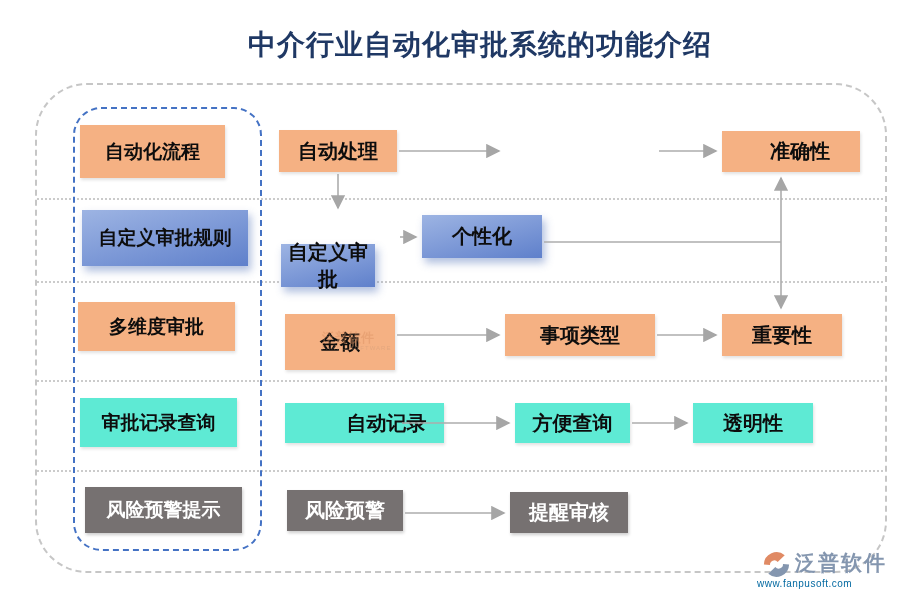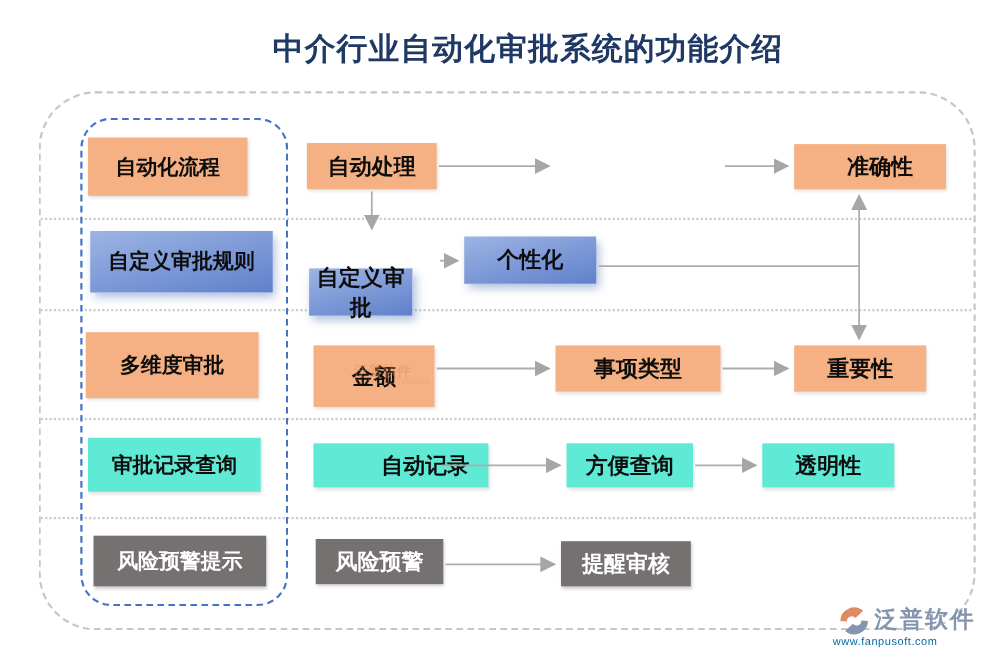--- a/index.html
+++ b/index.html
@@ -43,21 +43,21 @@
 
   <div class="sep" style="top:198px;"></div>
   <div class="sep" style="top:281px;"></div>
   <div class="sep" style="top:380px;"></div>
   <div class="sep" style="top:470px;"></div>
 
   <div class="left-panel"></div>
 
   <div class="box cat orange" style="left:80px;top:125px;width:145px;height:53px;">自动化流程</div>
   <div class="box cat blue" style="left:82px;top:210px;width:166px;height:56px;">自定义审批规则</div>
-  <div class="box cat orange" style="left:78px;top:302px;width:157px;height:60px;">多维度审批</div>
+  <div class="box cat orange" style="left:78px;top:302px;width:157px;height:49px;">多维度审批</div>
   <div class="box cat steel" style="left:80px;top:398px;width:157px;height:49px;">审批记录查询</div>
   <div class="box cat dark" style="left:85px;top:487px;width:157px;height:46px;">风险预警提示</div>
 
   <div class="box step orange" style="left:279px;top:130px;width:118px;height:42px;">自动处理</div>
   <div class="box step orange" style="left:722px;top:131px;width:120px;height:41px;padding-left:18px;">准确性</div>
 
   <div class="box step blue" style="left:281px;top:215px;width:94px;height:43px;margin-top:29px;">自定义审批</div>
   <div class="box step blue" style="left:422px;top:215px;width:120px;height:43px;">个性化</div>
 
   <div class="box step orange" style="left:285px;top:314px;width:110px;height:56px;">金额</div>

